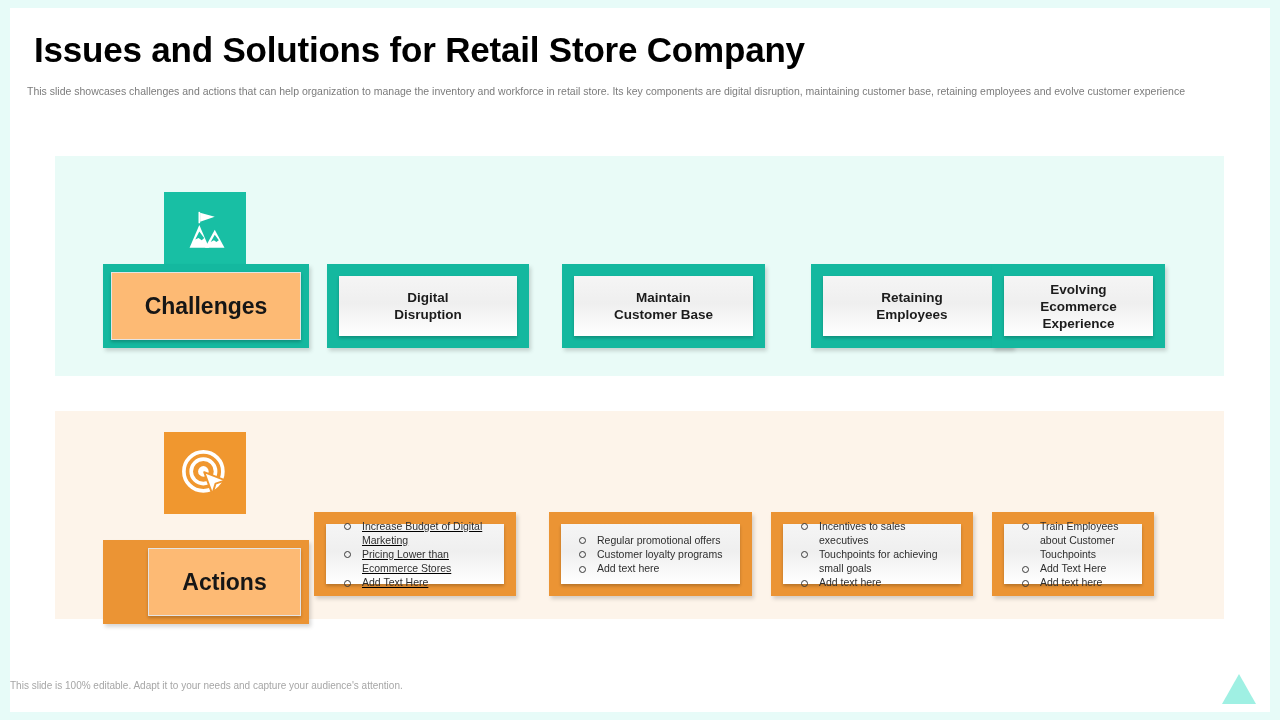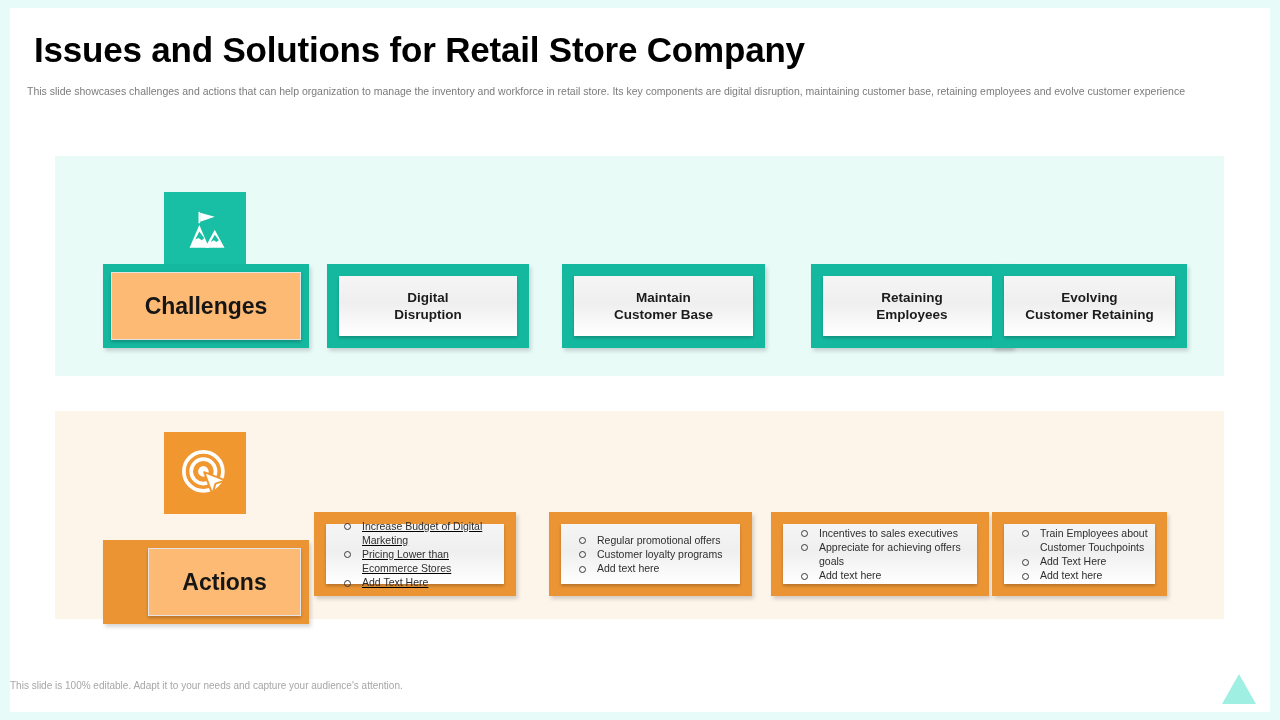--- a/index.html
+++ b/index.html
@@ -84,21 +84,21 @@
   .label-actions    { top: 532px; padding-left: 45px; }
 
   
   .topic-box { top: 256px; height: 84px; width: 202px; }
   .topic-text {
     font-size: 13.5px; font-weight: bold; color: #1c1c1c; line-height: 17px;
   }
   .c1 { left: 317px; }
   .c2 { left: 552px; width: 203px; }
   .c3 { left: 761px; width: 202px; margin-left: 40px; }
-  .c4 { left: 982px; width: 195px; }
+  .c4 { left: 982px; width: 173px; }
 
   
   .action-box { top: 504px; height: 84px; width: 202px; }
   .action-box .box-inner {
     align-items: center; justify-content: flex-start; text-align: left;
     padding: 6px 6px 6px 14px;
   }
   ul.action-list { list-style: none; }
   ul.action-list li {
     position: relative;
@@ -110,22 +110,22 @@
   ul.action-list li::before {
     content: "";
     position: absolute;
     left: 4px; top: 4.5px;
     width: 5px; height: 5px;
     border: 1px solid #3a3a3a;
     border-radius: 50%;
   }
   .a1 { left: 304px; text-decoration: underline; }
   .a2 { left: 539px; width: 203px; }
-  .a3 { left: 761px; width: 218px; }
-  .a4 { left: 982px; width: 175px; }
+  .a3 { left: 761px; width: 202px; }
+  .a4 { left: 982px; width: 162px; }
 
   
   .footer {
     position: absolute;
     left: 0; top: 672px;
     width: 1275px;
     text-align: left;
     font-size: 10px;
     color: #a6a6a6;
   }
@@ -189,21 +189,21 @@
         <span>Retaining</span><br>
         <span>Employees</span>
       </div>
     </div>
   </div>
 
   <div class="box box-teal topic-box c4">
     <div class="box-inner">
       <div class="topic-text">
         <span>Evolving</span><br>
-        <span>Customer Retaining</span>
+        <span>Ecommerce Experience</span>
       </div>
     </div>
   </div>
 
   <div class="band band-actions"></div>
 
   <div class="icon-tile icon-actions">
     <svg viewBox="0 0 64 64" xmlns="http://www.w3.org/2000/svg" aria-hidden="true">
       <circle cx="30" cy="30" r="24" fill="none" stroke="#ffffff" stroke-width="4.5"></circle>
       <circle cx="30" cy="30" r="15" fill="none" stroke="#ffffff" stroke-width="4.5"></circle>
@@ -235,21 +235,21 @@
         <li>Customer loyalty programs</li>
         <li>Add text here</li>
       </ul>
     </div>
   </div>
 
   <div class="box box-orange action-box a3">
     <div class="box-inner">
       <ul class="action-list">
         <li>Incentives to sales executives</li>
-        <li>Appreciate for achieving offers goals</li>
+        <li>Touchpoints for achieving small goals</li>
         <li>Add text here</li>
       </ul>
     </div>
   </div>
 
   <div class="box box-orange action-box a4">
     <div class="box-inner">
       <ul class="action-list">
         <li>Train Employees about Customer Touchpoints</li>
         <li>Add Text Here</li>

